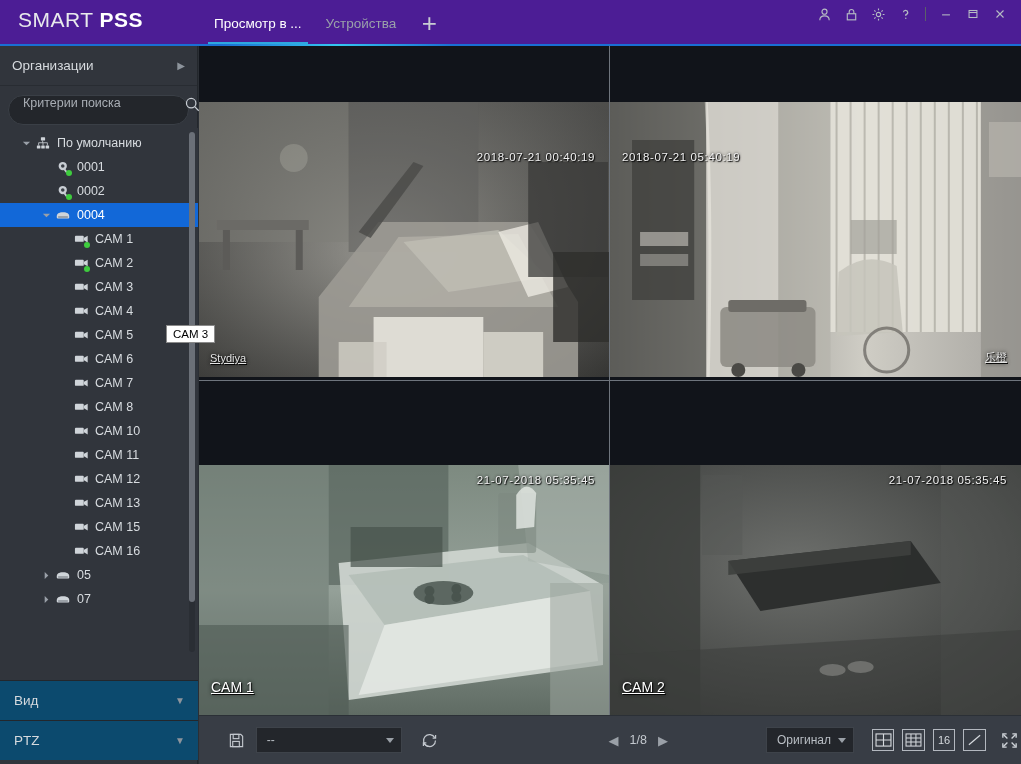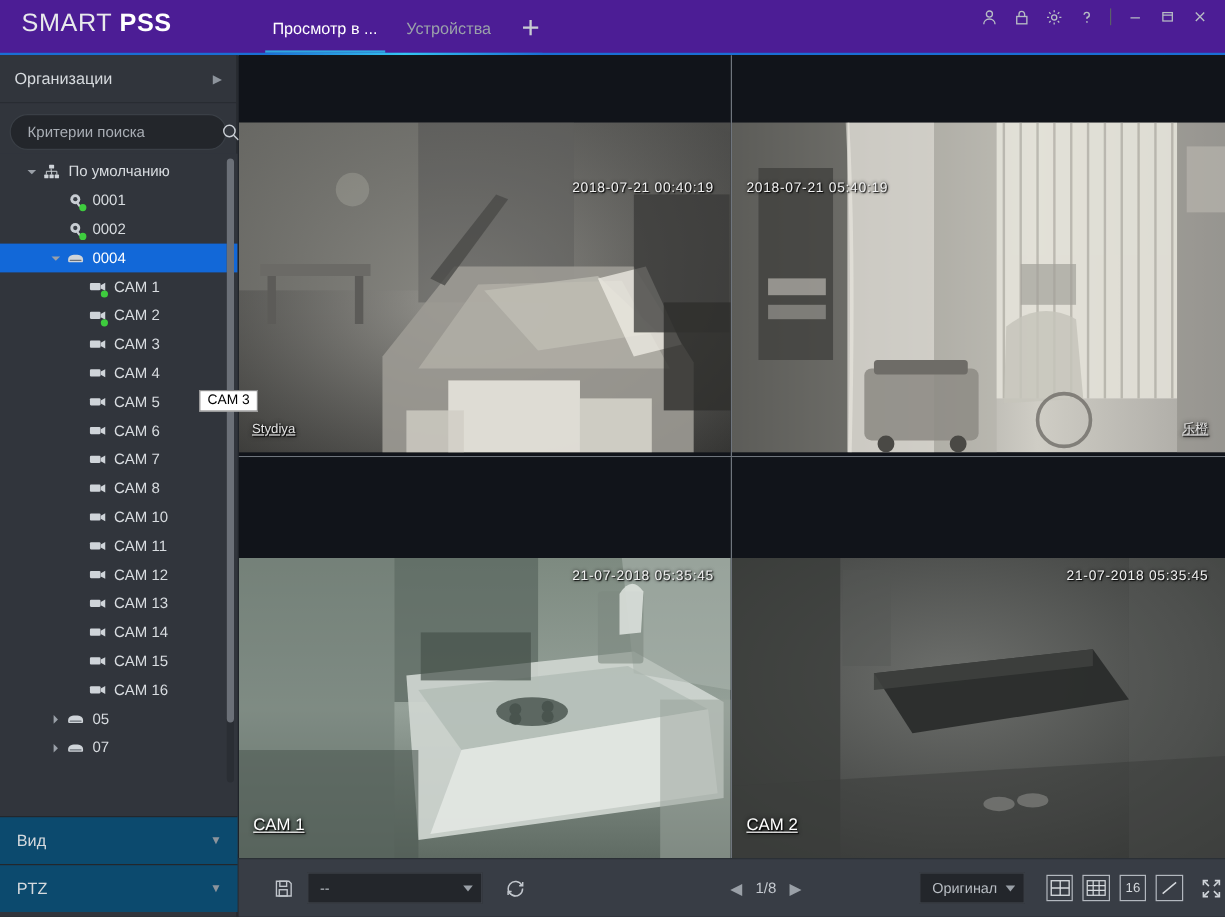--- a/index.html
+++ b/index.html
@@ -17,21 +17,21 @@
     position: absolute; left: 0; top: 0; width: 1021px; height: 46px;
     background: #4c1d95;
   }
   .brand {
     position: absolute; left: 18px; top: 8px;
     font-size: 21px; letter-spacing: .5px; color: #f2f4f6;
   }
   .brand .b-smart { font-weight: 400; color: #e8eaec; }
   .brand .b-pss { font-weight: 700; color: #ffffff; }
 
-  .tabs { position: absolute; left: 215px; top: 0; height: 46px; display: flex; align-items: center; gap: 0; justify-content: flex-end; }
+  .tabs { position: absolute; left: 202px; top: 0; height: 46px; display: flex; align-items: center; gap: 0; justify-content: flex-end; }
   .tab {
     position: relative; height: 46px; display: flex; align-items: center;
     padding: 0 12px; font-size: 13.5px; color: #9aa1aa; cursor: default;
   }
   .tab.active { color: #ffffff; }
   .tab.active::after {
     content: ""; position: absolute; left: 6px; right: 6px; bottom: 2px; height: 2px;
     background: #2fa8e0;
   }
   .tab-caret {
@@ -71,21 +71,21 @@
     position: relative; height: 40px; display: flex; align-items: center;
     padding: 0 12px; color: #d6dade; font-size: 13.5px;
     border-bottom: 1px solid #282c32;
   }
   .org-header .arrow { position: absolute; right: 12px; color: #8d949c; font-size: 10px; }
 
   .search-wrap { padding: 9px 8px 6px 8px; }
   .search-box {
     position: relative; height: 30px; border-radius: 15px;
     background: #23262b; border: 1px solid #3a3f46;
-    display: flex; align-items: center; padding: 0 14px;
+    display: flex; align-items: flex-start; padding: 0 14px;
   }
   .search-box input {
     flex: 1; background: transparent; border: 0; outline: none;
     color: #c4c9cf; font-size: 12.5px; font-family: "Liberation Sans", sans-serif;
   }
   .search-box input::placeholder { color: #a9aeb5; }
   .search-ic { color: #c9ced4; display: flex; align-items: center; }
 
   .tree {
     position: absolute; left: 0; top: 82px; width: 198px; height: 584px;
@@ -474,30 +474,20 @@
           </div>
           <div class="node lvl2">
             <span class="tw"></span>
             <span class="nic">
               <svg width="15" height="12" viewBox="0 0 16 12" fill="#cfd4d9">
                 <rect x="1" y="2.6" width="9.4" height="6.4" rx="1"></rect>
                 <path d="M10.6 4.6l4 -2.2v7.2l-4 -2.2z"></path>
               </svg>
             </span>
             <span class="nlabel">CAM 13</span>
-          </div>
-          <div class="node lvl2">
-            <span class="tw"></span>
-            <span class="nic">
-              <svg width="15" height="12" viewBox="0 0 16 12" fill="#cfd4d9">
-                <rect x="1" y="2.6" width="9.4" height="6.4" rx="1"></rect>
-                <path d="M10.6 4.6l4 -2.2v7.2l-4 -2.2z"></path>
-              </svg>
-            </span>
-            <span class="nlabel">CAM 14</span>
           </div>
           <div class="node lvl2">
             <span class="tw"></span>
             <span class="nic">
               <svg width="15" height="12" viewBox="0 0 16 12" fill="#cfd4d9">
                 <rect x="1" y="2.6" width="9.4" height="6.4" rx="1"></rect>
                 <path d="M10.6 4.6l4 -2.2v7.2l-4 -2.2z"></path>
               </svg>
             </span>
             <span class="nlabel">CAM 15</span>

